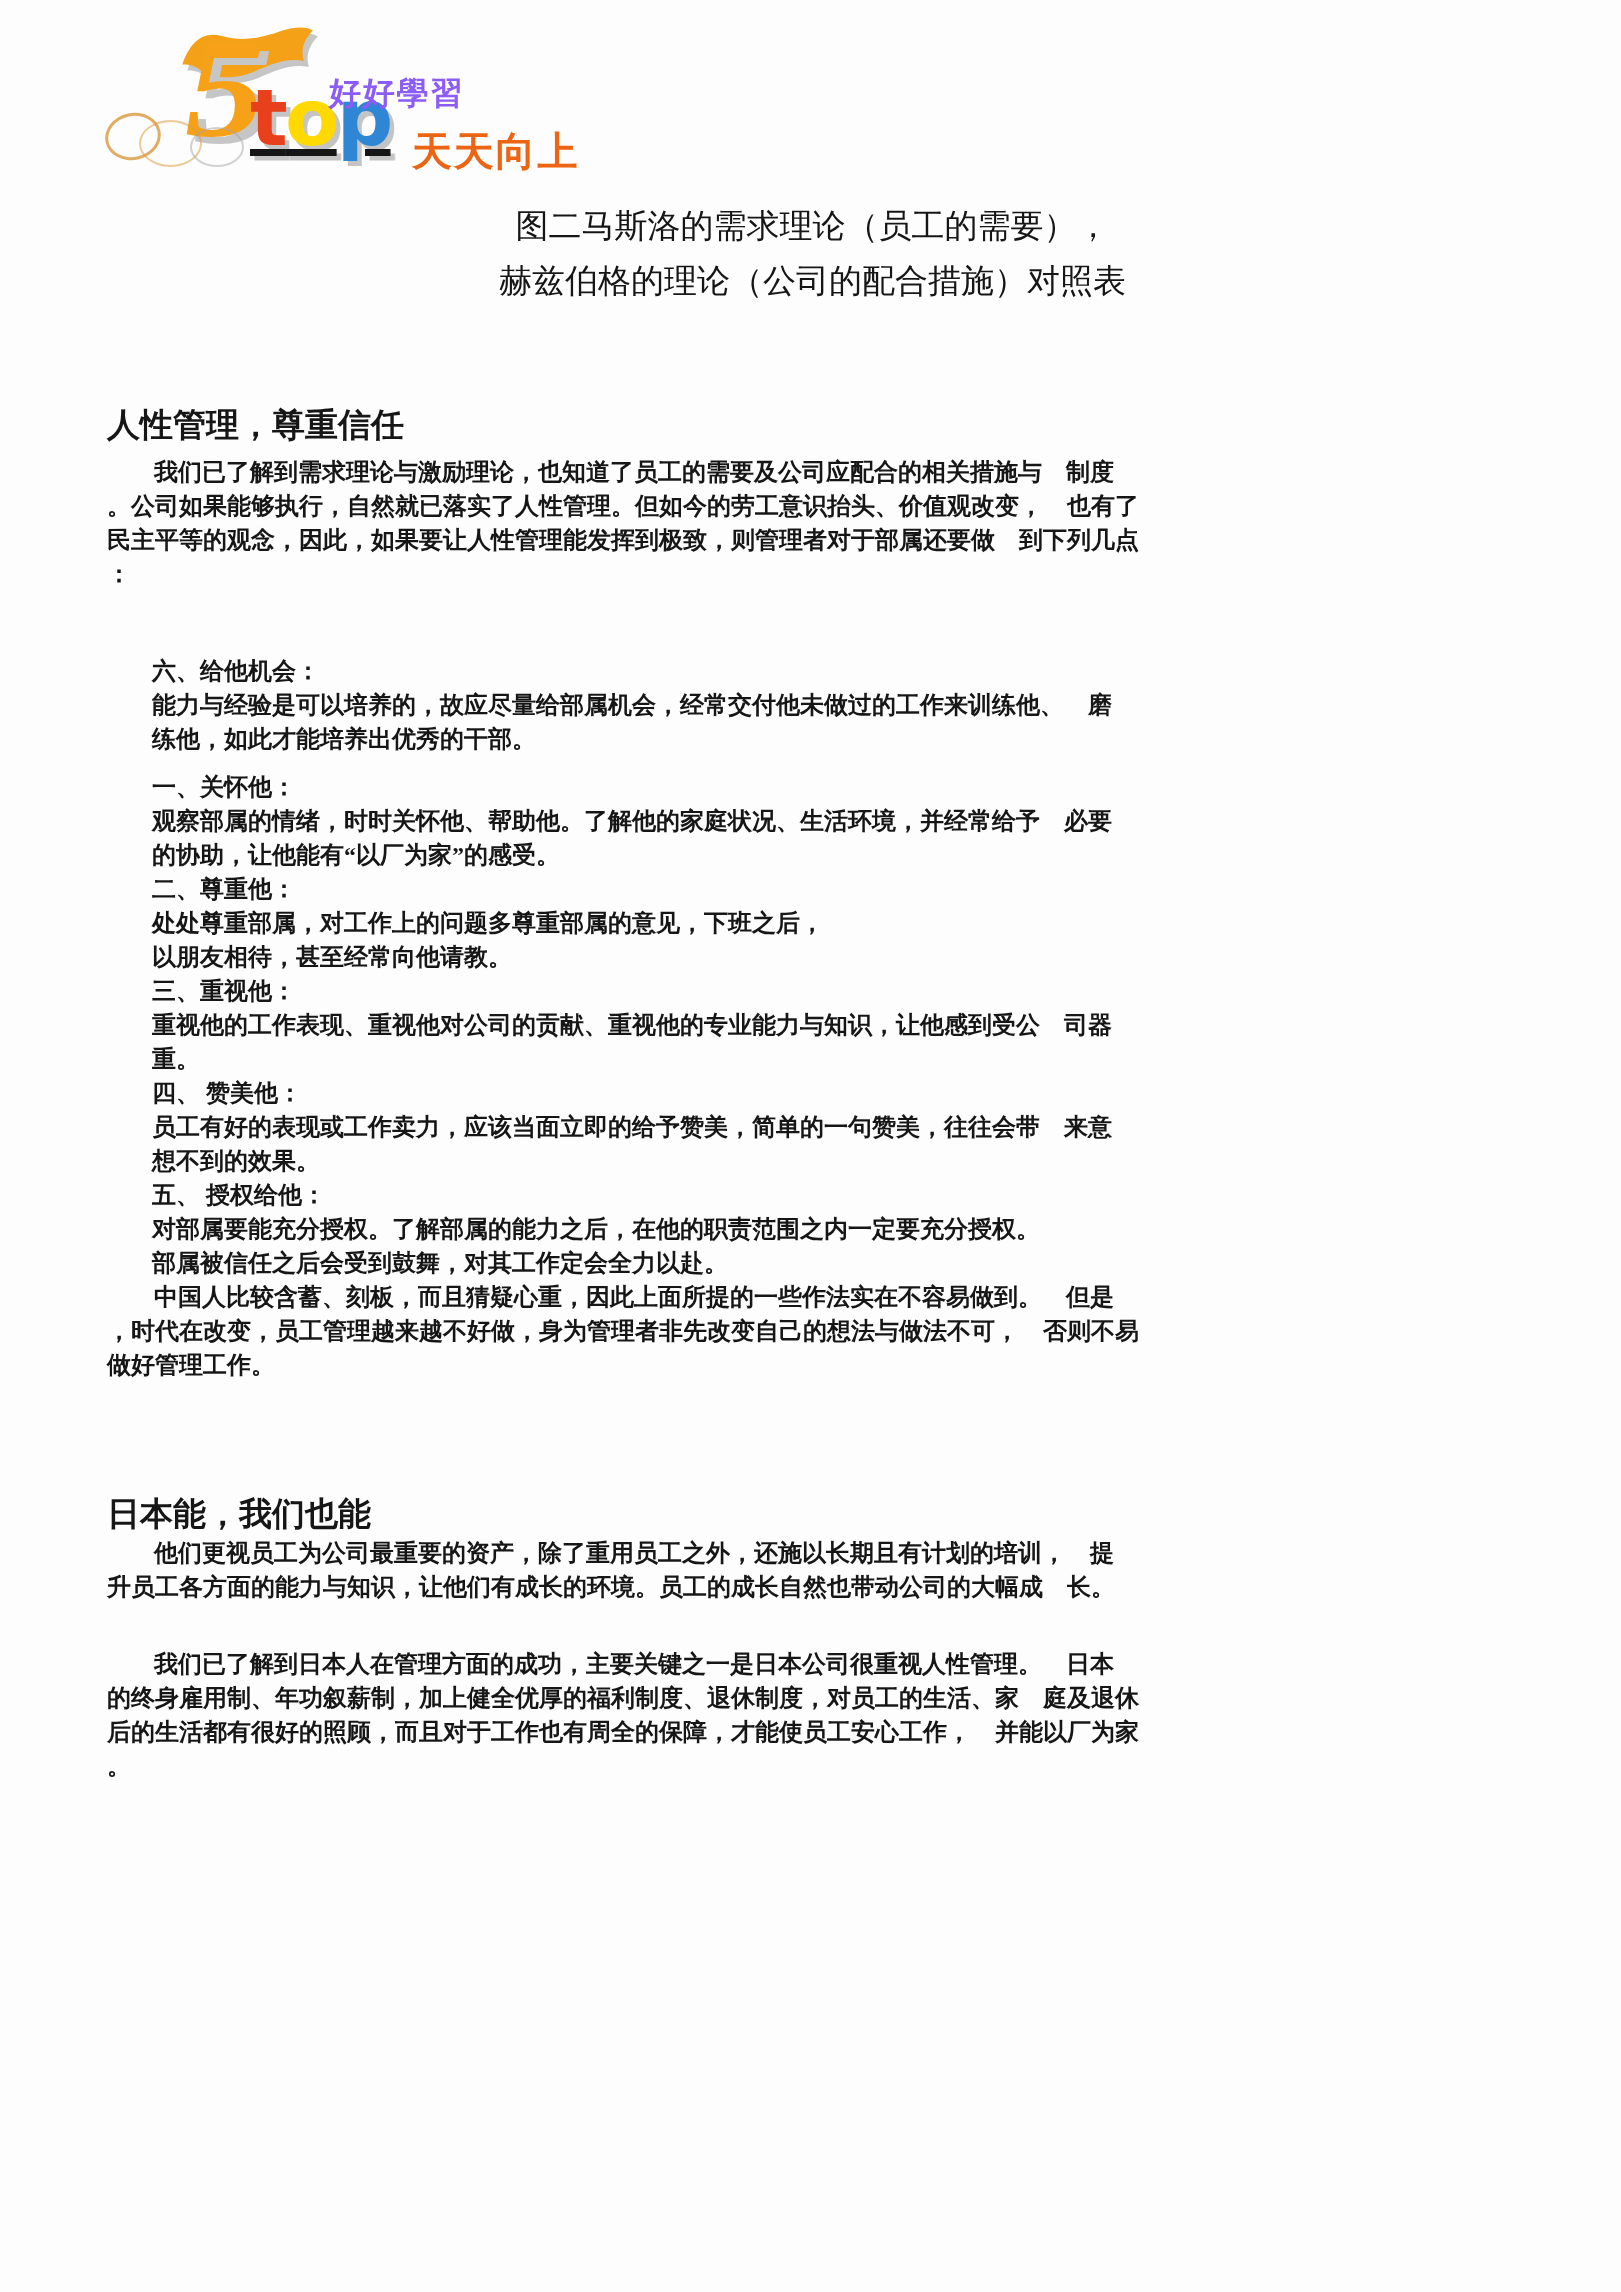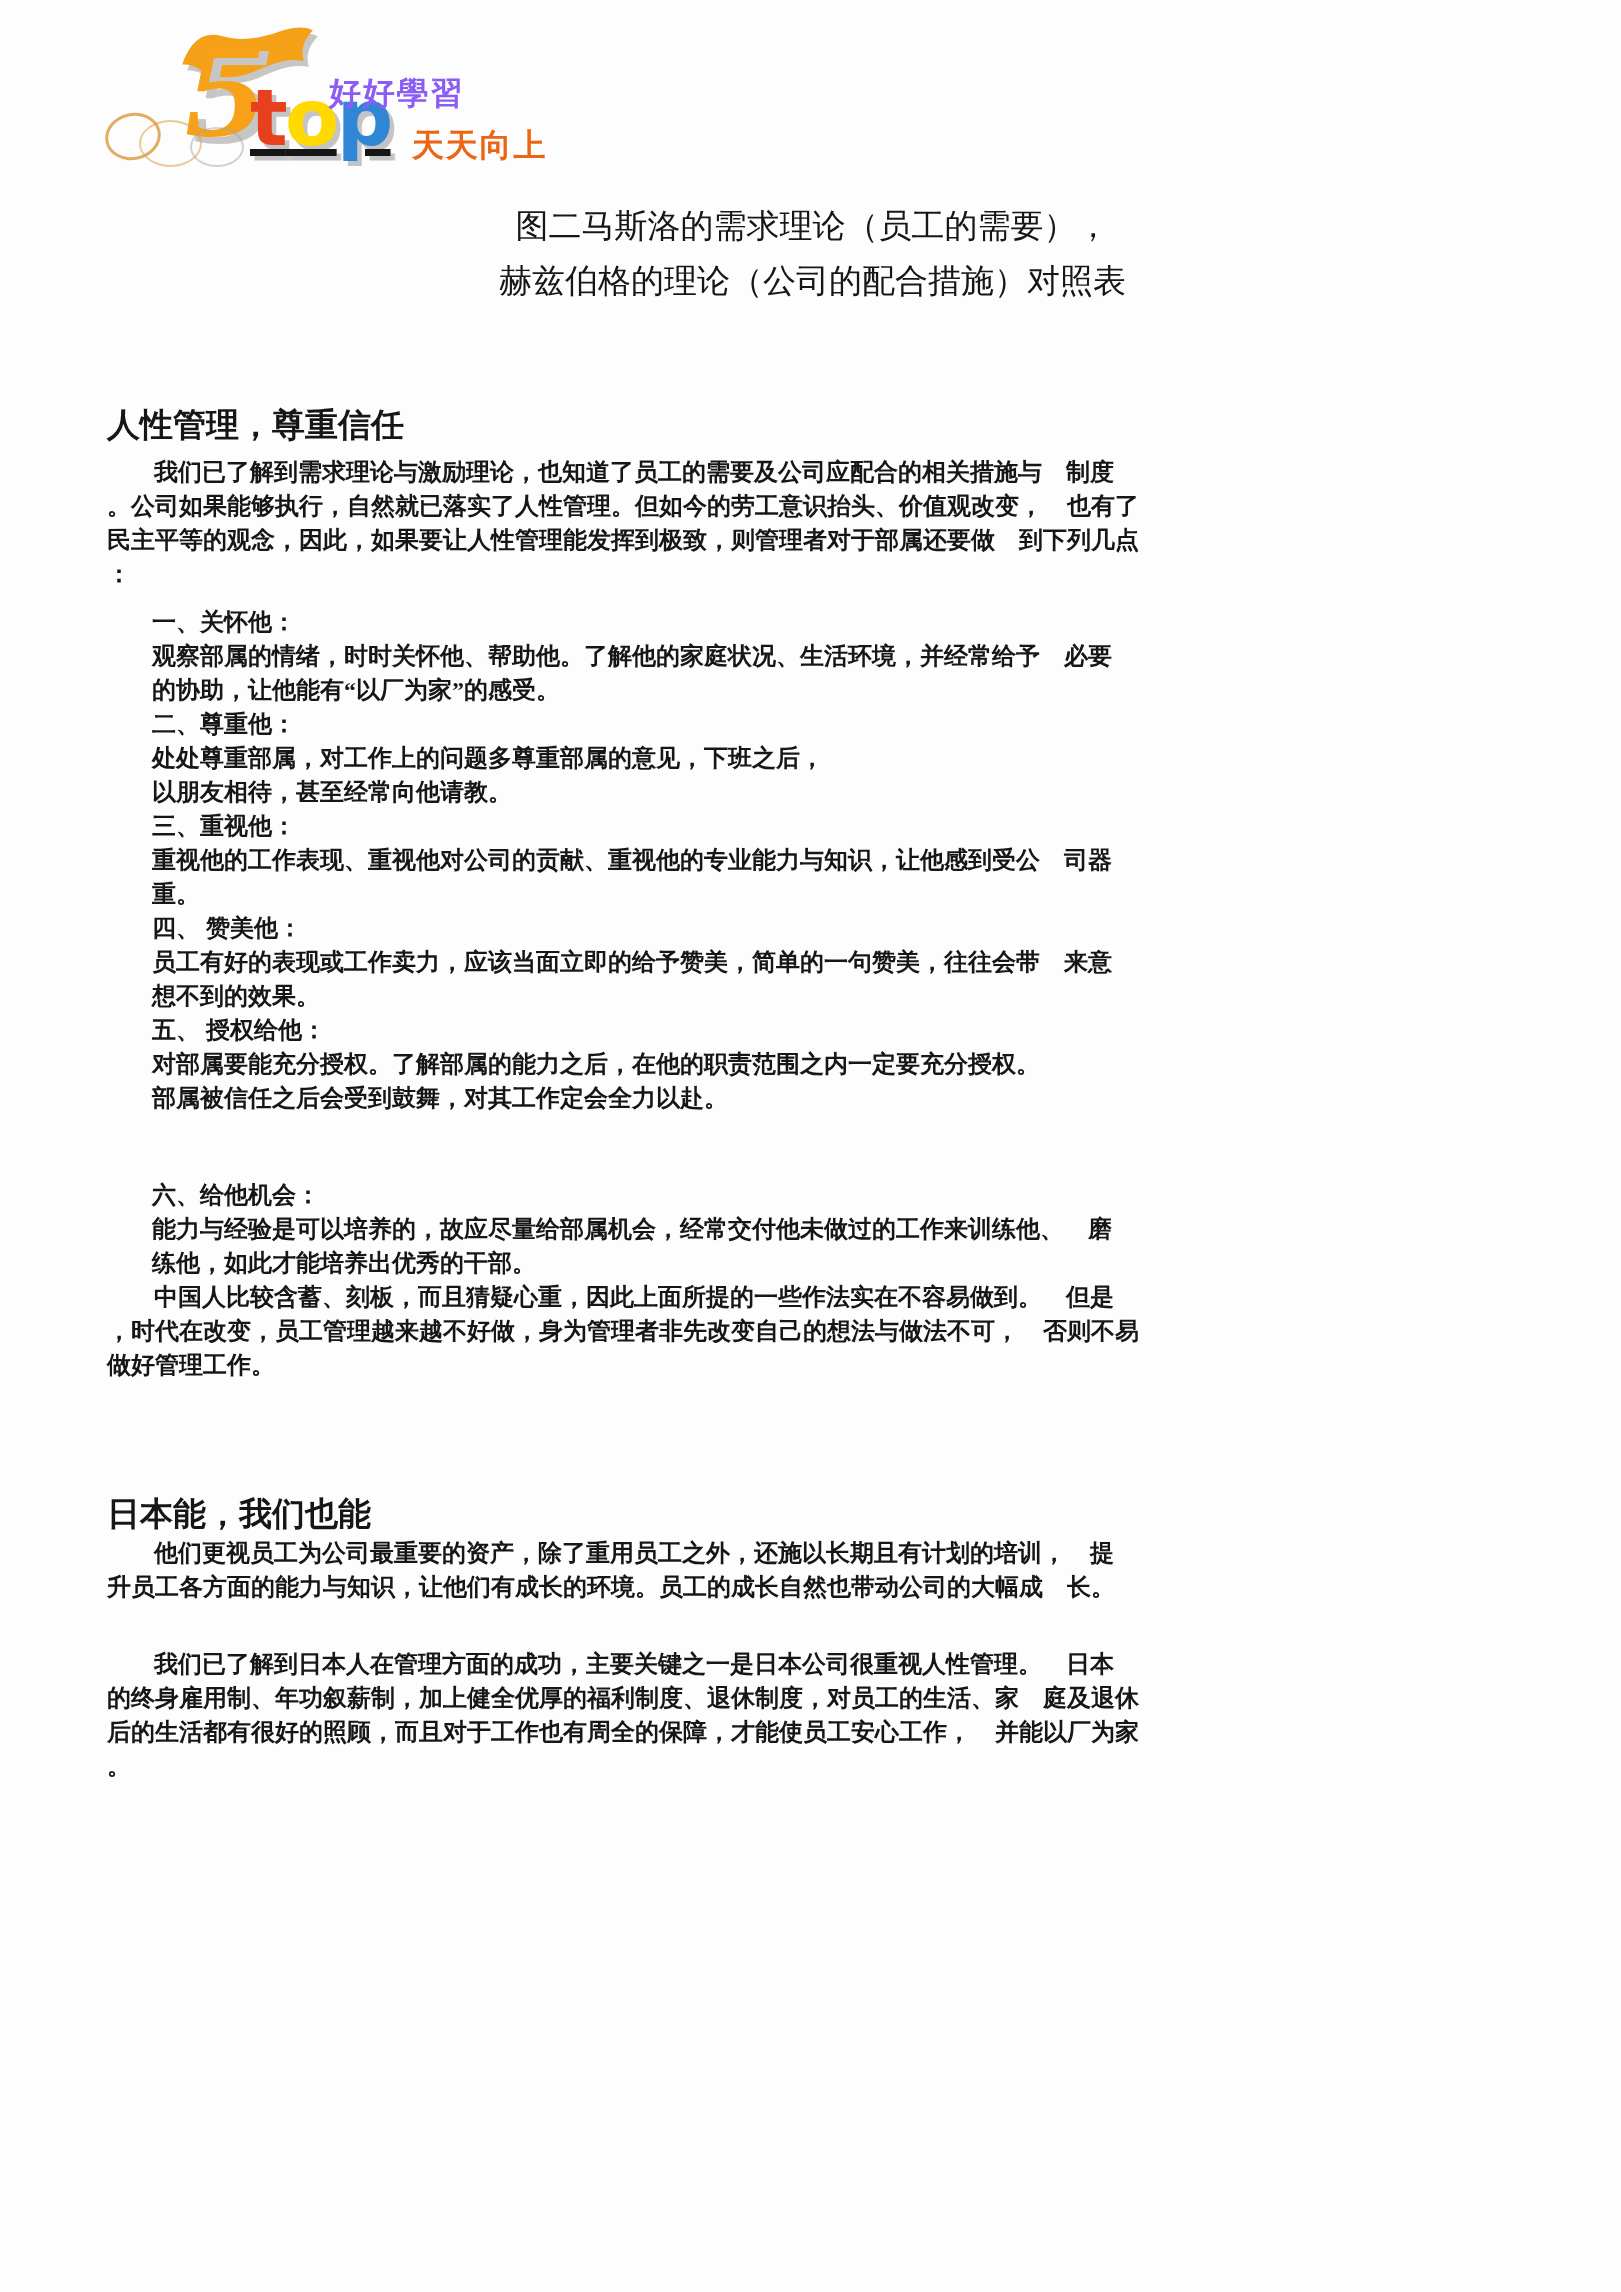--- a/index.html
+++ b/index.html
@@ -34,21 +34,21 @@
     text-decoration:underline;
   }
   .slogan-top {
     position:absolute; left:229px; top:38px;
     font-family:"DejaVu Sans","Liberation Sans",sans-serif;
     font-weight:bold; font-size:32px; letter-spacing:1.8px; color:#8b5cf6;
   }
   .slogan-bottom {
     position:absolute; left:312px; top:90px;
     font-family:"DejaVu Sans","Liberation Sans",sans-serif;
-    font-weight:bold; font-size:32px; letter-spacing:1.8px; color:#ec6513;
+    font-weight:bold; font-size:40px; letter-spacing:1.8px; color:#ec6513;
   }
 
   
   .doc { position:absolute; left:107px; top:199px; width:1411px; }
   .doc-title { text-align:center; font-size:33px; line-height:55px; white-space:pre-line; }
   .sec-heading {
     font-family:"Liberation Sans","DejaVu Sans",sans-serif;
     font-weight:bold; font-size:33px; line-height:45px;
   }
   .h1 { margin-top:93px; }
@@ -86,39 +86,39 @@
     <div class="doc-title">图二马斯洛的需求理论（员工的需要），
 赫兹伯格的理论（公司的配合措施）对照表</div>
 
     <div class="sec-heading h1">人性管理，尊重信任</div>
 
     <div class="para p1">我们已了解到需求理论与激励理论，也知道了员工的需要及公司应配合的相关措施与　制度
 。公司如果能够执行，自然就已落实了人性管理。但如今的劳工意识抬头、价值观改变，　也有了
 民主平等的观念，因此，如果要让人性管理能发挥到极致，则管理者对于部属还要做　到下列几点
 ：</div>
 
+    <div class="list list2">六、给他机会：
+能力与经验是可以培养的，故应尽量给部属机会，经常交付他未做过的工作来训练他、　磨
+练他，如此才能培养出优秀的干部。</div>
+
     <div class="list list1">一、关怀他：
 观察部属的情绪，时时关怀他、帮助他。了解他的家庭状况、生活环境，并经常给予　必要
 的协助，让他能有“以厂为家”的感受。
 二、尊重他：
 处处尊重部属，对工作上的问题多尊重部属的意见，下班之后，
 以朋友相待，甚至经常向他请教。
 三、重视他：
 重视他的工作表现、重视他对公司的贡献、重视他的专业能力与知识，让他感到受公　司器
 重。
 四、 赞美他：
 员工有好的表现或工作卖力，应该当面立即的给予赞美，简单的一句赞美，往往会带　来意
 想不到的效果。
 五、 授权给他：
 对部属要能充分授权。了解部属的能力之后，在他的职责范围之内一定要充分授权。
 部属被信任之后会受到鼓舞，对其工作定会全力以赴。</div>
-
-    <div class="list list2">六、给他机会：
-能力与经验是可以培养的，故应尽量给部属机会，经常交付他未做过的工作来训练他、　磨
-练他，如此才能培养出优秀的干部。</div>
 
     <div class="para p-china">中国人比较含蓄、刻板，而且猜疑心重，因此上面所提的一些作法实在不容易做到。　但是
 ，时代在改变，员工管理越来越不好做，身为管理者非先改变自己的想法与做法不可，　否则不易
 做好管理工作。</div>
 
     <div class="sec-heading h2">日本能，我们也能</div>
 
     <div class="para p-jp2">他们更视员工为公司最重要的资产，除了重用员工之外，还施以长期且有计划的培训，　提
 升员工各方面的能力与知识，让他们有成长的环境。员工的成长自然也带动公司的大幅成　长。</div>
 

